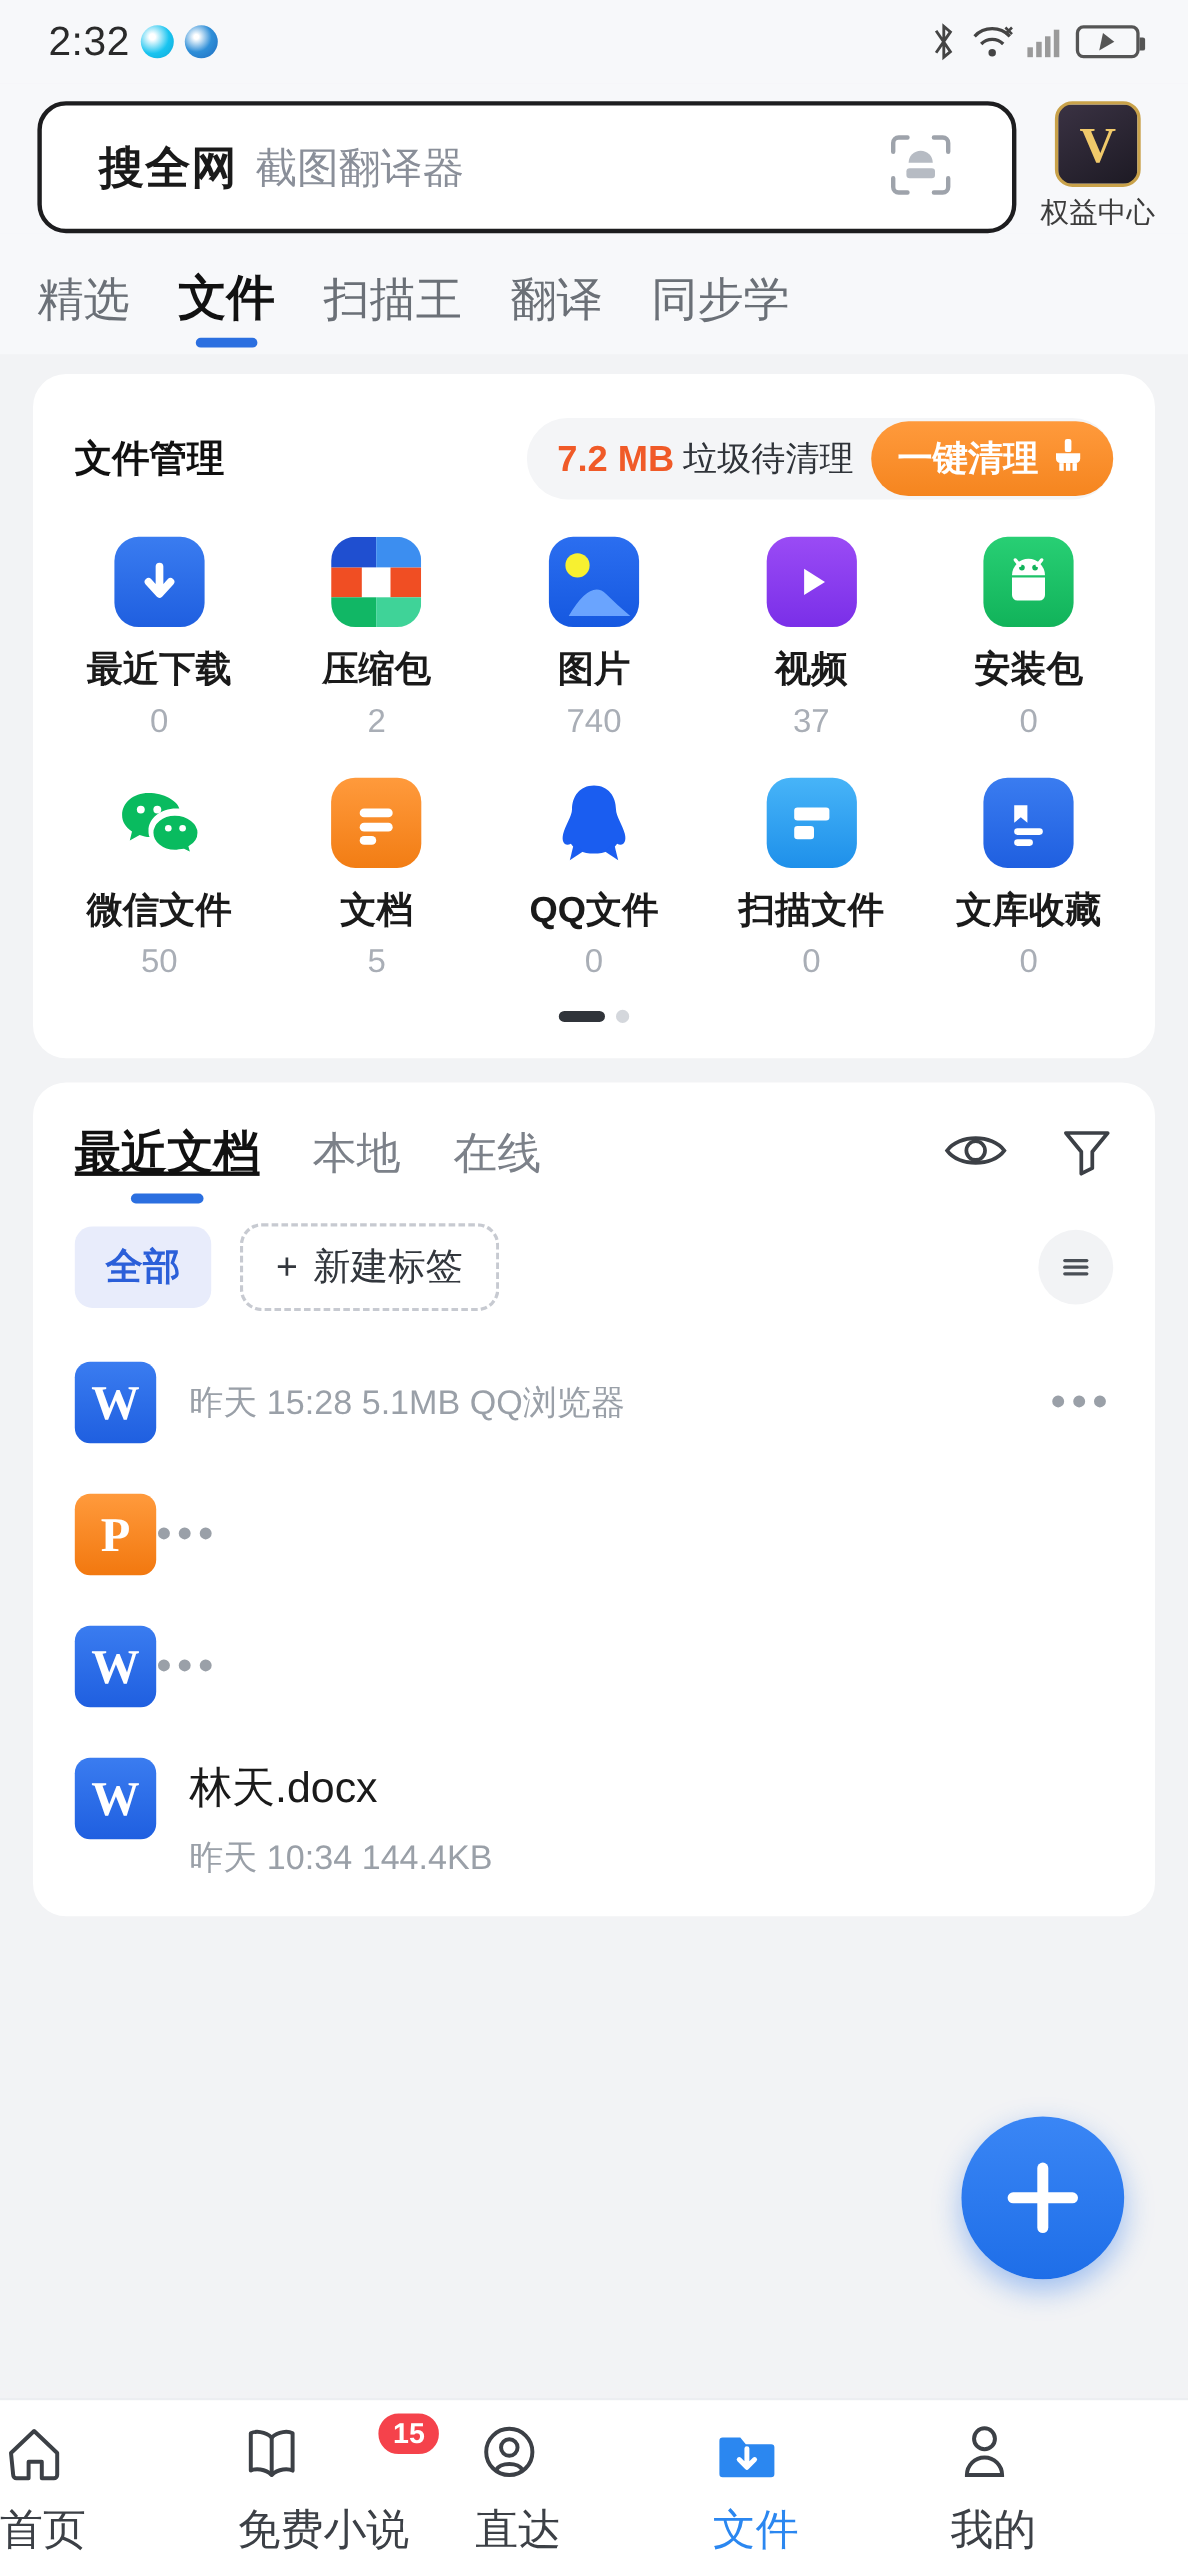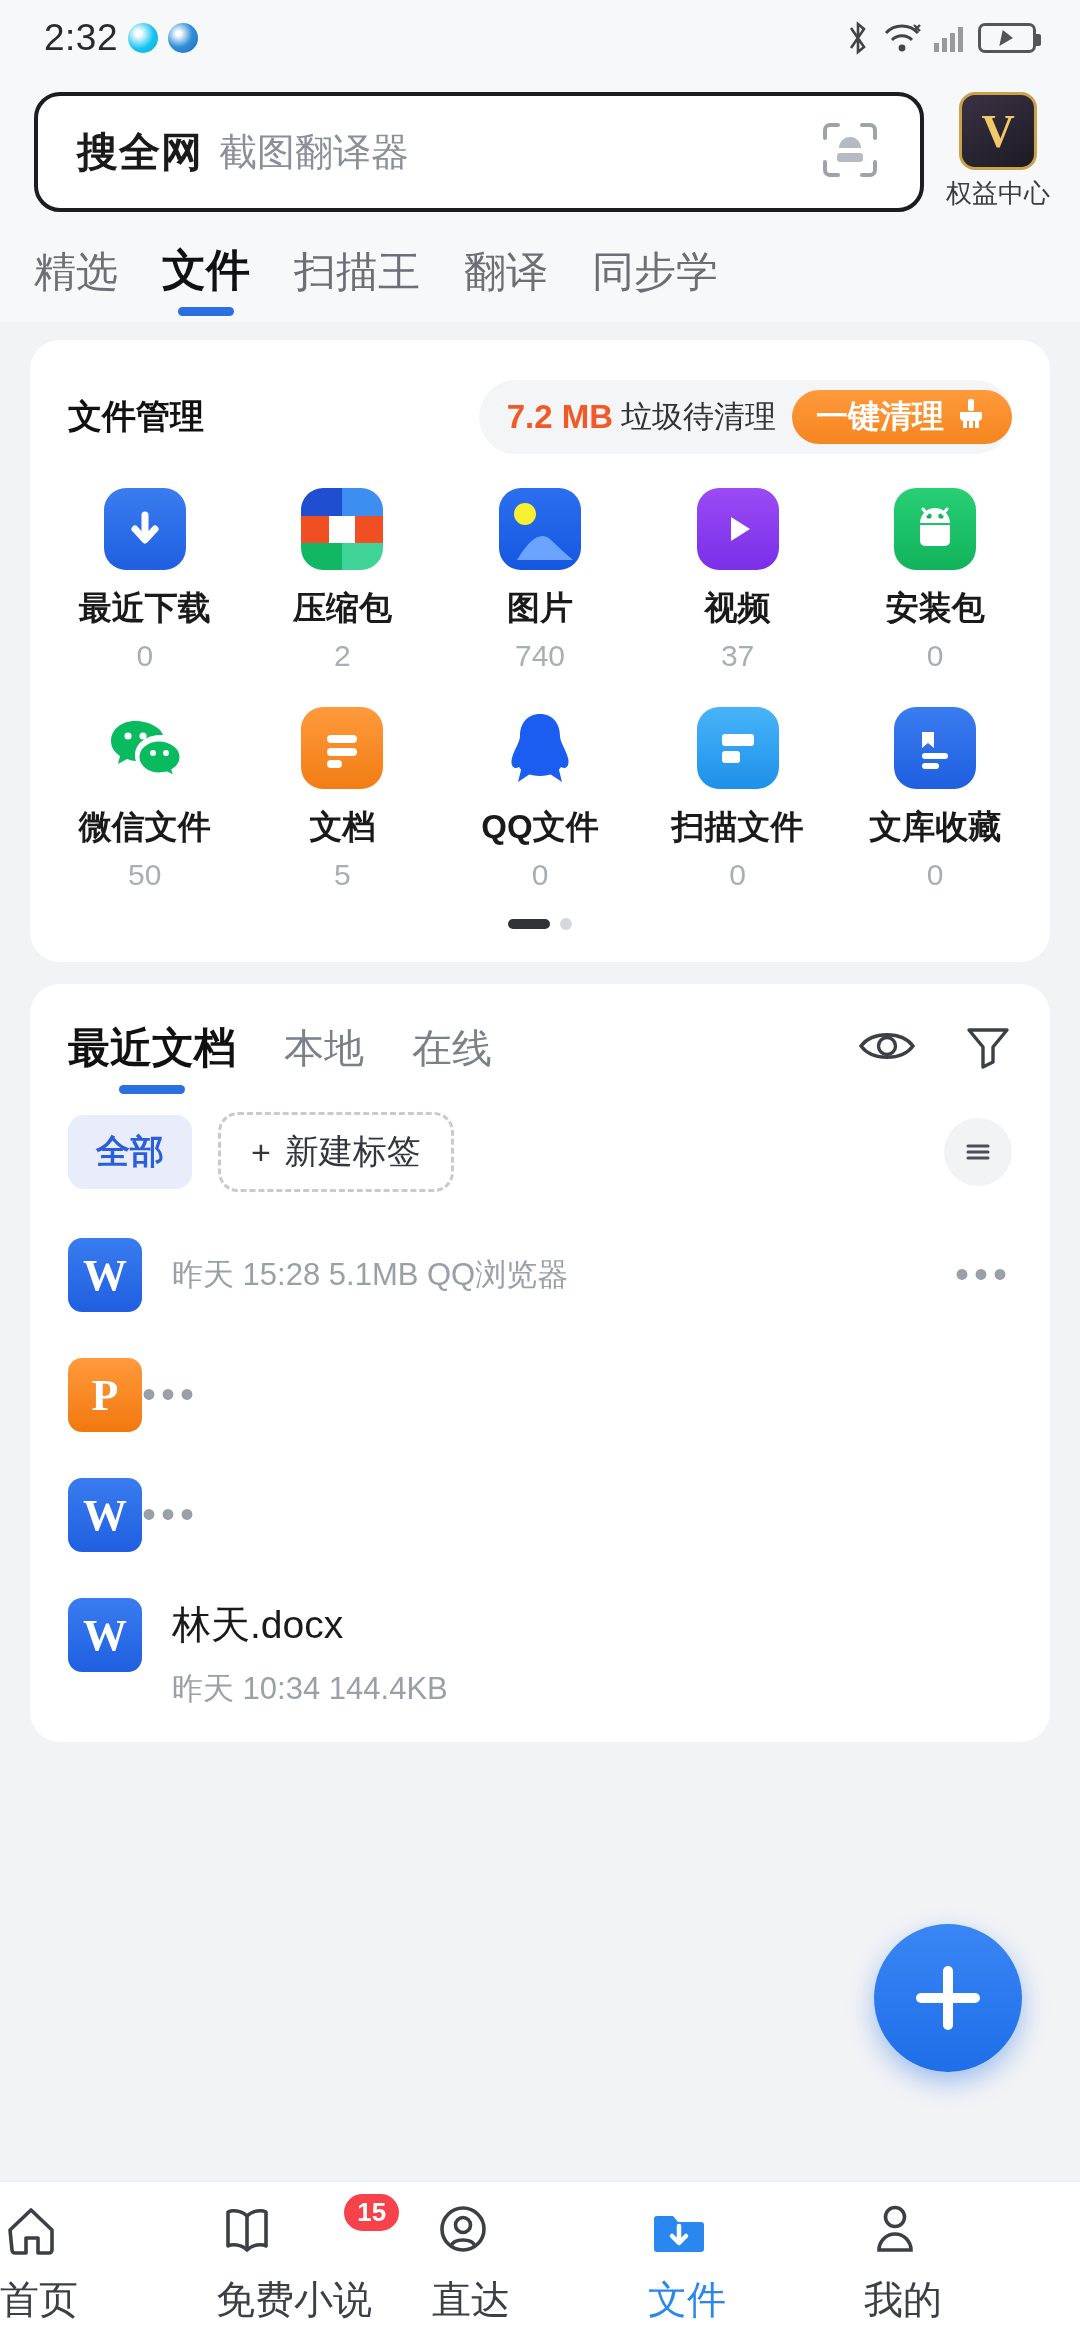--- a/index.html
+++ b/index.html
@@ -25,21 +25,21 @@
          display:flex; align-items:center; justify-content:center; }
   .batt::after{ content:""; position:absolute; right:-8px; top:8px; width:5px; height:12px;
                 background:#555; border-radius:0 2px 2px 0; }
   .batt i{ display:block; width:0; height:0; border-left:12px solid #555;
            border-top:8px solid transparent; border-bottom:8px solid transparent;
            transform:skewX(-12deg); }
 
   
   .searchrow{ display:flex; align-items:flex-start; padding:16px 22px 0 34px; background:#f7f8fa; }
   .searchbox{ flex:1; height:120px; border:4px solid #1d1d1f; border-radius:26px;
-              background:#fff; display:flex; align-items:center; padding:0 39px;justify-content:space-between; }
+              background:#fff; display:flex; align-items:center; padding:0 52px;justify-content:space-between; }
   .s-strong{ font-size:41px; font-weight:bold; color:#1a1a1a; letter-spacing:1px; }
   .s-hint{ font-size:38px; color:#8a8f99; margin-left:16px; }
   .s-scan{ margin-left:auto; }
   .vip{ width:120px; margin-left:14px; display:flex; flex-direction:column; align-items:center; }
   .vip-badge{ width:78px; height:78px; border-radius:16px;
               background:linear-gradient(150deg,#3a3243,#1d1a24);
               border:3px solid #c9a24a; display:flex; align-items:center; justify-content:center;
               font-size:46px; font-weight:bold; color:#f0c96a; font-family:"Liberation Serif",serif; }
   .vip-label{ font-size:26px; color:#3c3c3c; margin-top:6px; white-space:nowrap; }
 
@@ -55,40 +55,40 @@
   .body{ padding:18px 30px 0 30px; }
   .card{ background:#fff; border-radius:30px; }
 
   
   .fm-head{ display:flex; align-items:center; padding:40px 38px 0 38px; }
   .fm-title{ font-size:34px; font-weight:bold; color:#111; }
   .fm-clean{ margin-left:auto; display:flex; align-items:center; height:74px;
              background:#f4f5f7; border-radius:38px; padding-left:28px; }
   .fm-size{ font-size:33px; font-weight:bold; color:#f05a28; }
   .fm-sub{ font-size:31px; color:#30343a; margin-left:8px; margin-right:16px; }
-  .fm-btn{ display:flex; align-items:center; gap:10px; height:54px; padding:0 24px;
+  .fm-btn{ display:flex; align-items:center; gap:10px; height:68px; padding:0 24px;
            border-radius:38px; background:linear-gradient(180deg,#ff9a3c,#f5851f);
            font-size:32px; font-weight:bold; color:#fff; }
 
   .grid{ display:grid; grid-template-columns:repeat(5,1fr); row-gap:34px; padding:34px 16px 0 16px; }
   .cell{ display:flex; flex-direction:column; align-items:center; }
   .ic{ width:82px; height:82px; border-radius:22px; display:flex; align-items:center;
        justify-content:center; position:relative; overflow:hidden; }
   .c-name{ font-size:33px; font-weight:bold; color:#1a1a1a; margin-top:16px; white-space:nowrap; }
   .c-cnt{ font-size:30px; color:#a9aeb6; margin-top:8px; }
 
   .dots{ display:flex; justify-content:center; align-items:center; gap:10px; padding:26px 0 32px 0; }
   .dash{ width:42px; height:10px; border-radius:5px; background:#30343a; }
   .dot{ width:12px; height:12px; border-radius:50%; background:#d4d7dc; }
 
   
   .rd{ margin-top:22px; padding-bottom:10px; }
   .rd-tabs{ display:flex; align-items:center; padding:36px 38px 0 38px; }
   .rd-tab{ position:relative; font-size:40px; color:#7c8189; margin-right:48px; padding-bottom:20px; }
-  .rd-tab.active{ color:#111; font-weight:bold; font-size:42px; }
+  .rd-tab.active{ color:#111; font-weight:bold; font-size:42px;text-decoration:underline; }
   .rd-tab.active::after{ content:""; position:absolute; left:50%; transform:translateX(-50%);
                          bottom:2px; width:66px; height:9px; border-radius:5px; background:#2b6fe0; }
   .rd-acts{ margin-left:auto; display:flex; align-items:center; gap:48px; padding-bottom:20px; }
 
   .tagrow{ display:flex; align-items:center; padding:16px 38px 0 38px; }
   .tag-all{ background:#e8ecfb; color:#2b5fd9; font-size:34px; font-weight:bold;
             padding:14px 28px; border-radius:16px; }
   .tag-new{ margin-left:26px; border:3px dashed #c7cad1; color:#33373d; font-size:34px;
             padding:14px 30px; border-radius:20px; display:flex; align-items:center; gap:14px; }
   .tag-menu{ margin-left:auto; width:68px; height:68px; border-radius:50%; background:#f2f3f5;

